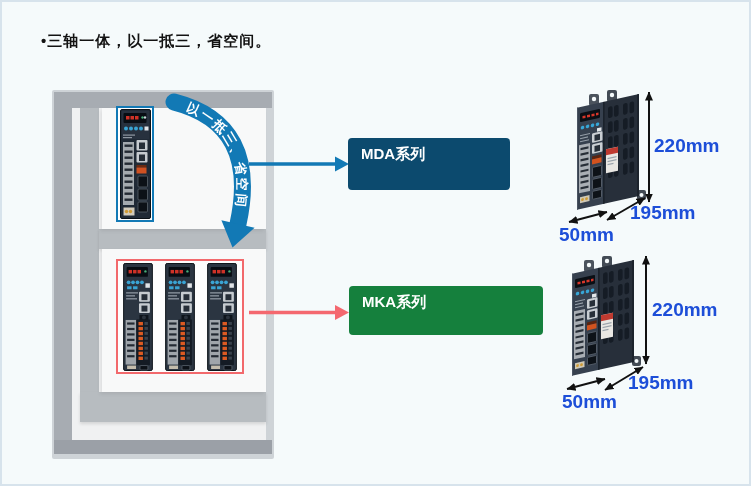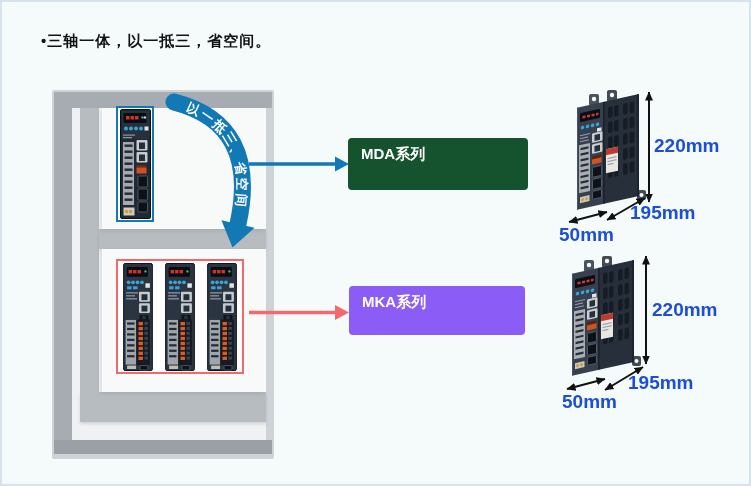--- a/index.html
+++ b/index.html
@@ -43,22 +43,22 @@
   }
   .drive-svg{ display:block; }
 
   
   .overlay{ position:absolute; inset:0; width:751px; height:486px; pointer-events:none; }
 
   
   .callout{
     position:absolute; color:#fff; border-radius:4px; padding:6px 13px;
   }
-  .callout-blue{ left:346px; top:136px; width:180px; height:52px; background:#14532d; }
-  .callout-red{ left:347px; top:284px; width:176px; height:49px; background:#8b5cf6; }
+  .callout-blue{ left:346px; top:136px; width:162px; height:52px; background:#0c4a6e; }
+  .callout-red{ left:347px; top:284px; width:194px; height:49px; background:#15803d; }
   .callout-name{ font-size:15px; font-weight:bold; line-height:20px; }
   .callout-desc{ font-size:13px; font-weight:normal; line-height:19px; margin-top:1px; }
 
   
   .product{ position:absolute; width:210px; height:162px; }
   .product-top{ left:545px; top:84px; }
   .product-bottom{ left:540px; top:250px; }
   .product .drive3d{ position:absolute; left:2px; top:0; }
   .dim-arrows{ position:absolute; inset:0; width:210px; height:162px; pointer-events:none; }
   .dim{

